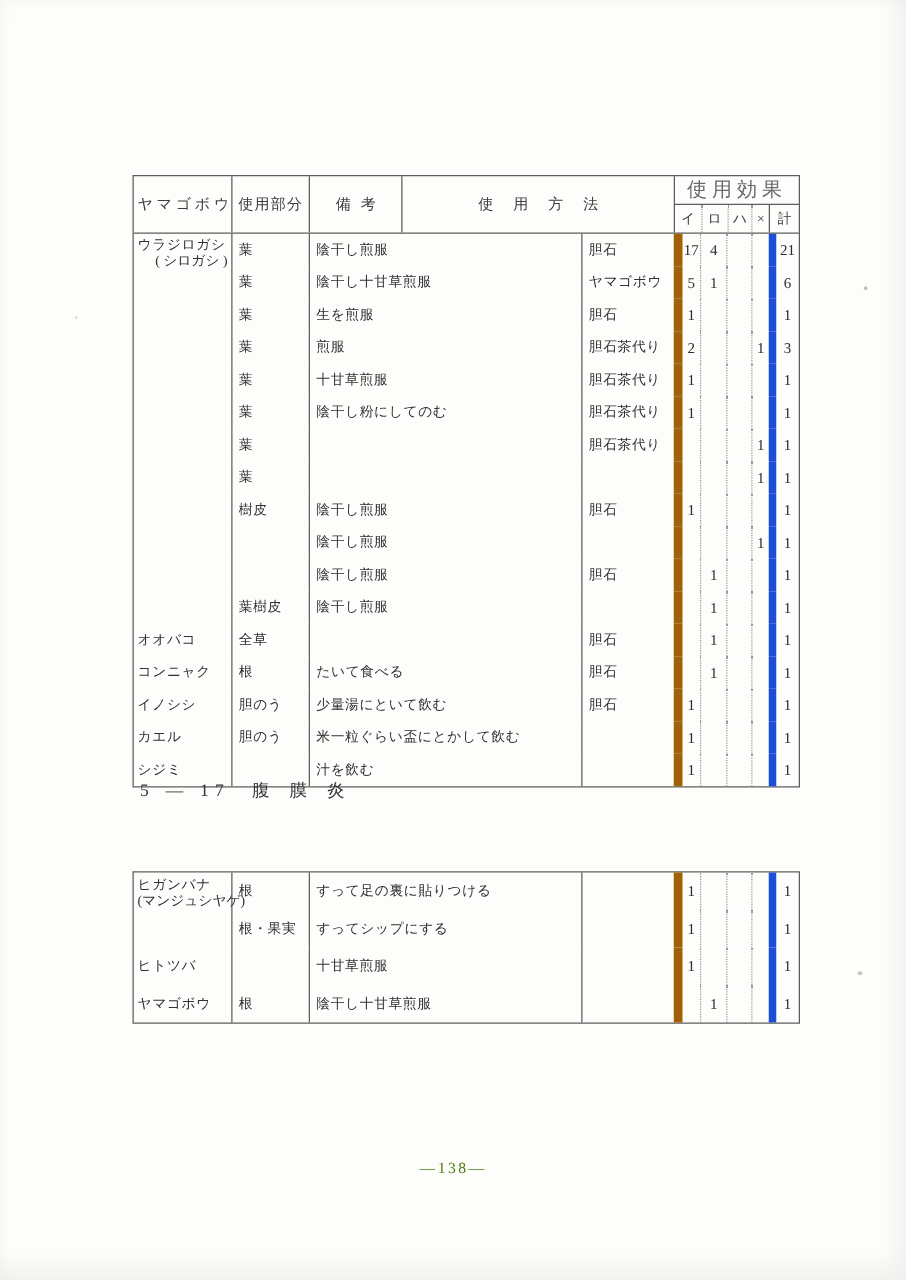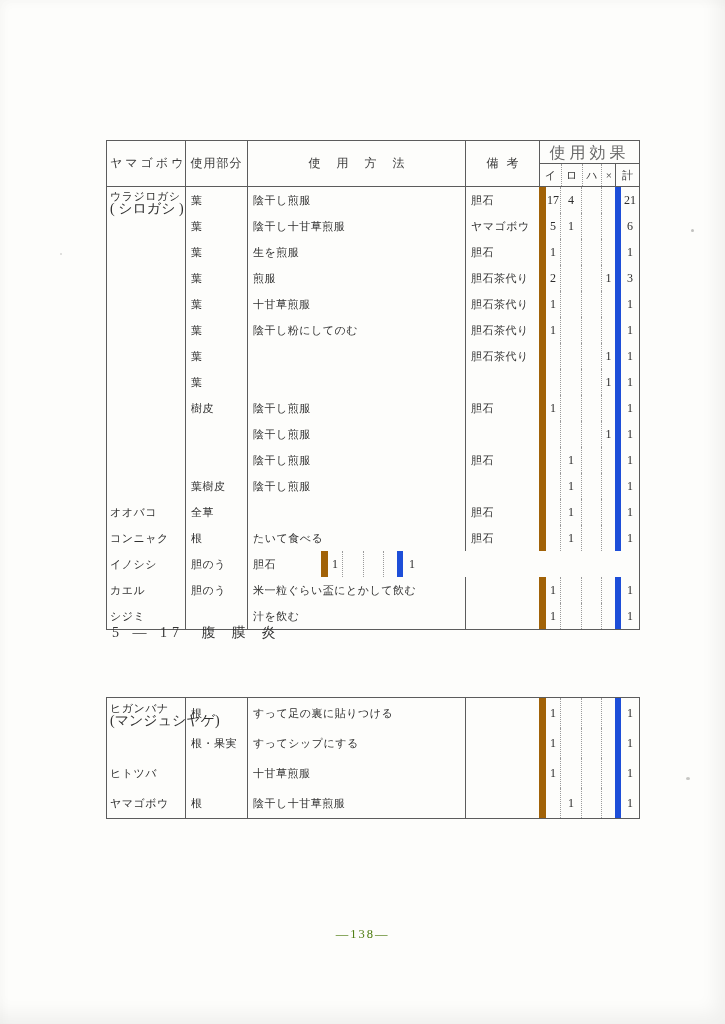--- a/index.html
+++ b/index.html
@@ -61,41 +61,41 @@
   .trow .cell:first-child{border-left:none;}
   .cell.c-i{border-left:7px solid #a16207;padding:0 1px;}
   .cell.c-ro,.cell.c-ha,.cell.c-x{border-left:1px dotted #9b9b9b;padding:0 1px;}
   .cell.c-kei{border-left:6px solid #1d4ed8;padding:0 1px;}
   .num{text-align:center;font-size:12px;letter-spacing:0;color:#2c2c2c;}
   .c-name{padding:0 3px;}
   .nm1{line-height:26px;font-size:11px;}
   .t2 .nm1{line-height:30px;}
   .nm1.two{line-height:13px;padding-top:3px;}
   .t2 .nm1.two{line-height:14px;padding-top:3px;}
-  .nm2{line-height:12px;font-size:14px;letter-spacing:0;text-align:right;}
+  .nm2{line-height:12px;font-size:11px;letter-spacing:0;text-align:right;}
   
   .section-heading{position:absolute;left:112px;top:624px;font-size:14px;color:#333;white-space:nowrap;}
   .section-heading .sec-no{letter-spacing:5px;margin-right:14px;}
   .section-heading .sec-title{letter-spacing:16px;}
   
   .page-number{position:absolute;left:0;right:0;top:927px;text-align:center;font-size:12.5px;letter-spacing:2px;color:#4d7c0f;}
   
   .speck{position:absolute;background:#8f8f8c;border-radius:50%;}
 </style>
 </head>
 <body>
 
 <div class="page">
 
   <div class="dtable t1" style="left:106px;top:140px;">
     <div class="thead">
       <div class="hcell hname c-name">ヤマゴボウ</div>
       <div class="hcell hpart c-part">使用部分</div>
+      <div class="hcell hremark c-remark">備考</div>
       <div class="hcell hmethod c-method">使用方法</div>
-      <div class="hcell hremark c-remark">備考</div>
       <div class="heffect">
         <div class="heffect-top">使用効果</div>
         <div class="heffect-sub">
           <div class="scell c-i">イ</div>
           <div class="scell c-ro">ロ</div>
           <div class="scell c-ha">ハ</div>
           <div class="scell c-x">×</div>
           <div class="scell c-kei">計</div>
         </div>
       </div>
@@ -282,20 +282,21 @@
           <div class="cell num c-ro">1</div>
           <div class="cell num c-ha"></div>
           <div class="cell num c-x"></div>
           <div class="cell num c-kei">1</div>
         </div>
         <div class="trow">
           <div class="cell c-name">
             <div class="nm1">イノシシ</div>
           </div>
           <div class="cell c-part">胆のう</div>
+          <div class="cell c-method">少量湯にといて飲む</div>
           <div class="cell c-remark">胆石</div>
           <div class="cell num c-i">1</div>
           <div class="cell num c-ro"></div>
           <div class="cell num c-ha"></div>
           <div class="cell num c-x"></div>
           <div class="cell num c-kei">1</div>
         </div>
         <div class="trow">
           <div class="cell c-name">
             <div class="nm1">カエル</div>

